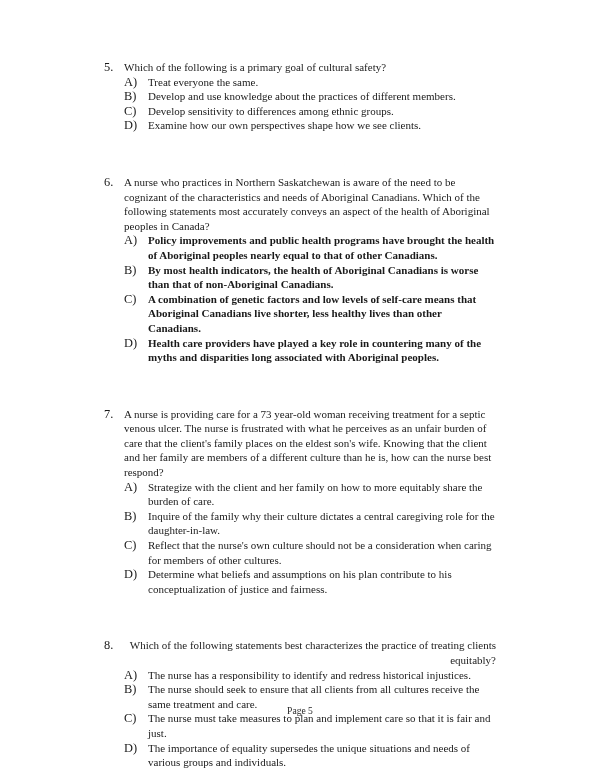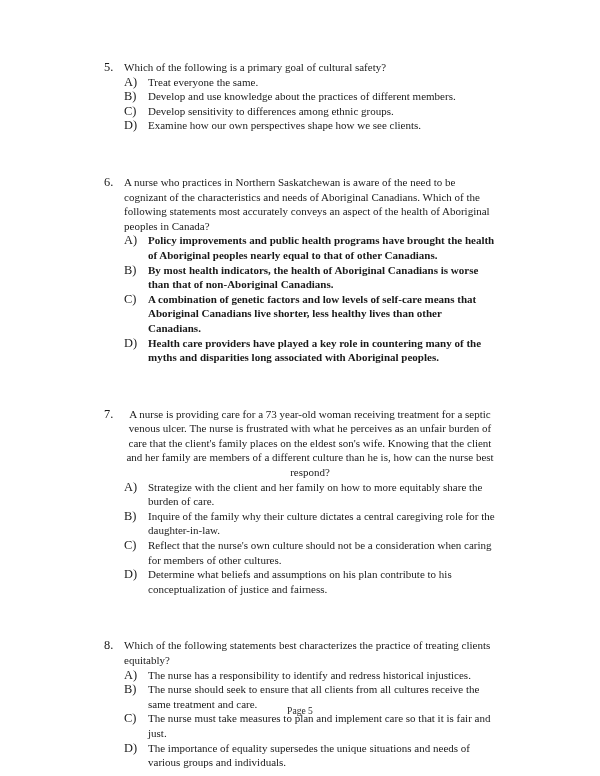--- a/index.html
+++ b/index.html
@@ -73,22 +73,22 @@
     top: 705px;
     width: 600px;
     text-align: center;
     font-size: 9.6px;
     line-height: 12px;
     color: #2a2a2a;
   }
   
   .q5 .q-stem { width: 372px; }
   .q6 .q-stem { width: 372px; }
-  .q7 .q-stem { width: 372px; text-align: center; }
-  .q8 .q-stem { width: 360px; }
+  .q7 .q-stem { width: 372px; }
+  .q8 .q-stem { width: 360px; text-align: right; }
   .q5 .opt-text { width: 348px; }
   .q6 .opt-text { width: 348px; font-weight: bold; }
   .q7 .opt-text { width: 348px; }
   .q8 .opt-text { width: 348px; }
   .spacer-5 { height: 20px; }
   .spacer-6 { height: 20px; }
   .spacer-7 { height: 20px; }
 </style>
 </head>
 <body>

